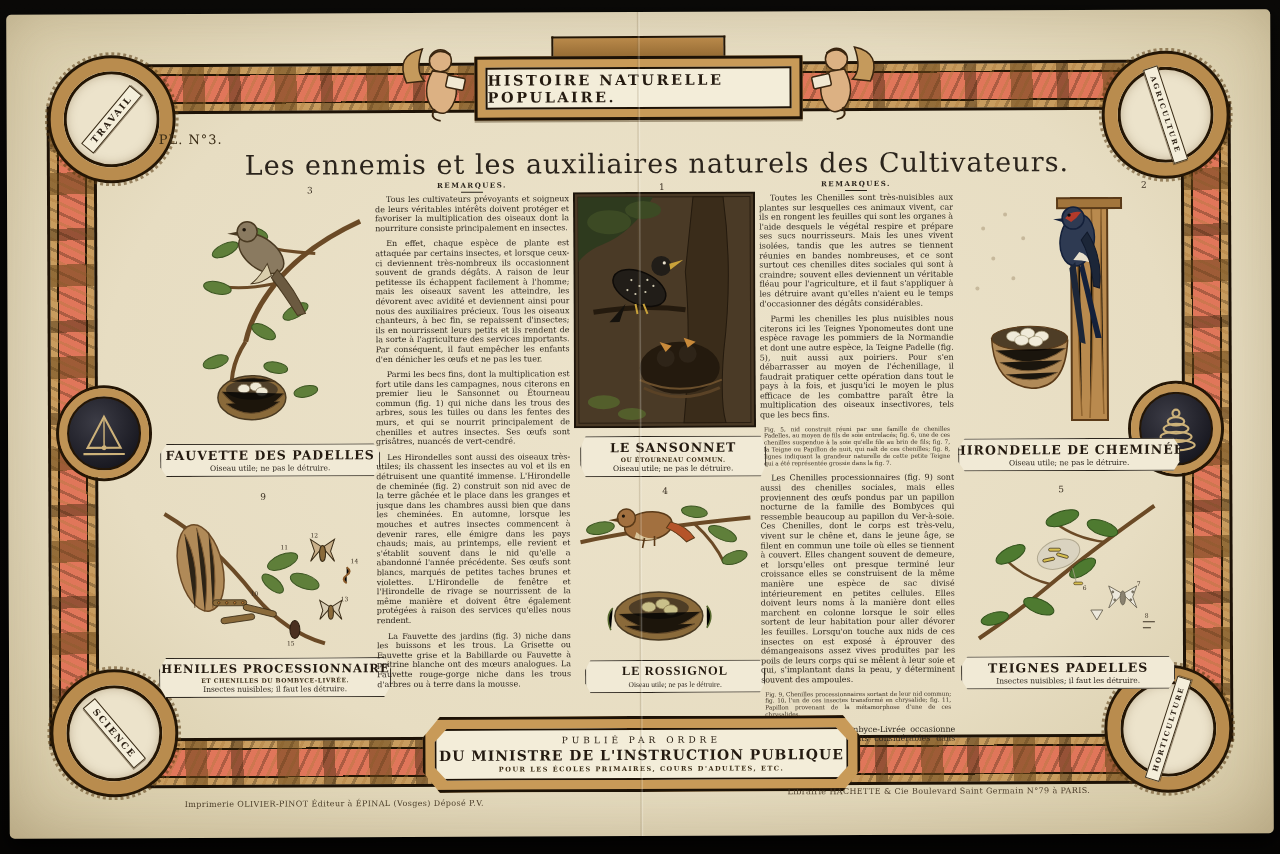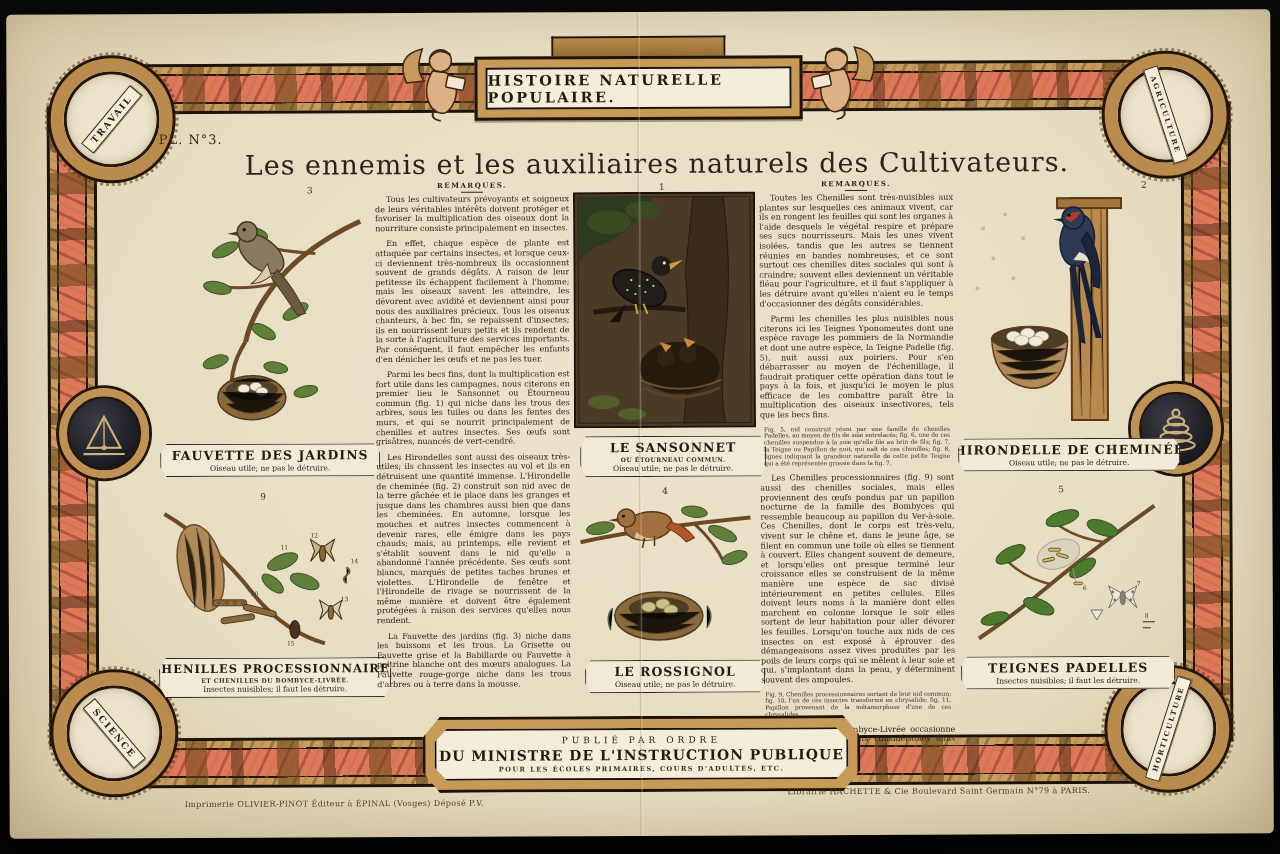--- a/index.html
+++ b/index.html
@@ -199,21 +199,21 @@
       <ellipse cx="100" cy="195" rx="6" ry="4.4" fill="#efe9d6" stroke="#8a7a60" stroke-width=".8"></ellipse>
       <ellipse cx="106" cy="200" rx="6" ry="4.4" fill="#efe9d6" stroke="#8a7a60" stroke-width=".8"></ellipse>
       <g stroke="#5a4226" stroke-width="1" opacity=".8">
         <path d="M66,200 Q96,236 128,202"></path>
             <path d="M70,212 Q96,232 124,210"></path>
             <path d="M74,190 Q96,182 120,190"></path>
       </g>
     </g>
   </svg>
   <div class="caption" style="left:152px;top:430px;width:206px;">
-    <span class="cap-title">FAUVETTE DES JARDINS</span>
+    <span class="cap-title">FAUVETTE DES PADELLES</span>
     <span class="cap-note">Oiseau utile; ne pas le détruire.</span>
   </div>
 
   <span class="fig-num" style="left:252px;top:478px;">9</span>
   <svg class="figure-art" style="left:146px;top:490px;" width="214" height="150" viewBox="0 0 214 150">
     <path d="M10,10 Q60,40 100,92 Q130,128 170,140" fill="none" stroke="#6b4a26" stroke-width="4"></path>
     <ellipse cx="46" cy="64" rx="22" ry="44" fill="#b08a58" stroke="#6b4a26" stroke-width="1.5" transform="rotate(-12 46 64)"></ellipse>
     <g stroke="#6b4a26" stroke-width="1" opacity=".75">
       <path d="M30,30 Q46,60 40,104"></path>
           <path d="M42,24 Q56,64 50,108"></path>
@@ -347,21 +347,21 @@
       <g stroke="#5a4226" stroke-width="1" opacity=".8">
             <path d="M44,116 Q84,148 126,114"></path>
             <path d="M50,128 Q84,144 120,126"></path>
           </g>
       <g stroke="#56682e" stroke-width="1.6">
             <path d="M36,132 q-6,-14 2,-22"></path>
             <path d="M132,130 q8,-12 0,-22"></path>
           </g>
     </g>
   </svg>
-  <div class="caption" style="left:576px;top:648px;width:166px;">
+  <div class="caption" style="left:576px;top:648px;width:166px;font-family:Liberation Serif, serif;">
     <span class="cap-title">LE ROSSIGNOL</span>
     <span class="cap-note">Oiseau utile; ne pas le détruire.</span>
   </div>
 
   <div class="remarks rem-right">
     <span class="rem-head">REMARQUES.</span>
     <div>
           <p class="para">Toutes les Chenilles sont très-nuisibles aux plantes sur lesquelles ces animaux vivent, car ils en rongent les feuilles qui sont les organes à l'aide desquels le végétal respire et prépare ses sucs nourrisseurs. Mais les unes vivent isolées, tandis que les autres se tiennent réunies en bandes nombreuses, et ce sont surtout ces chenilles dites sociales qui sont à craindre; souvent elles deviennent un véritable fléau pour l'agriculture, et il faut s'appliquer à les détruire avant qu'elles n'aient eu le temps d'occasionner des dégâts considérables.</p>
           <p class="para">Parmi les chenilles les plus nuisibles nous citerons ici les Teignes Yponomeutes dont une espèce ravage les pommiers de la Normandie et dont une autre espèce, la Teigne Padelle (fig. 5), nuit aussi aux poiriers. Pour s'en débarrasser au moyen de l'échenillage, il faudrait pratiquer cette opération dans tout le pays à la fois, et jusqu'ici le moyen le plus efficace de les combattre paraît être la multiplication des oiseaux insectivores, tels que les becs fins.</p>
           <p class="legend">Fig. 5, nid construit réuni par une famille de chenilles Padelles, au moyen de fils de soie entrelacés; fig. 6, une de ces chenilles suspendue à la soie qu'elle file au brin de fils; fig. 7, la Teigne ou Papillon de nuit, qui naît de ces chenilles; fig. 8, lignes indiquant la grandeur naturelle de cette petite Teigne qui a été représentée grossie dans la fig. 7.</p>

